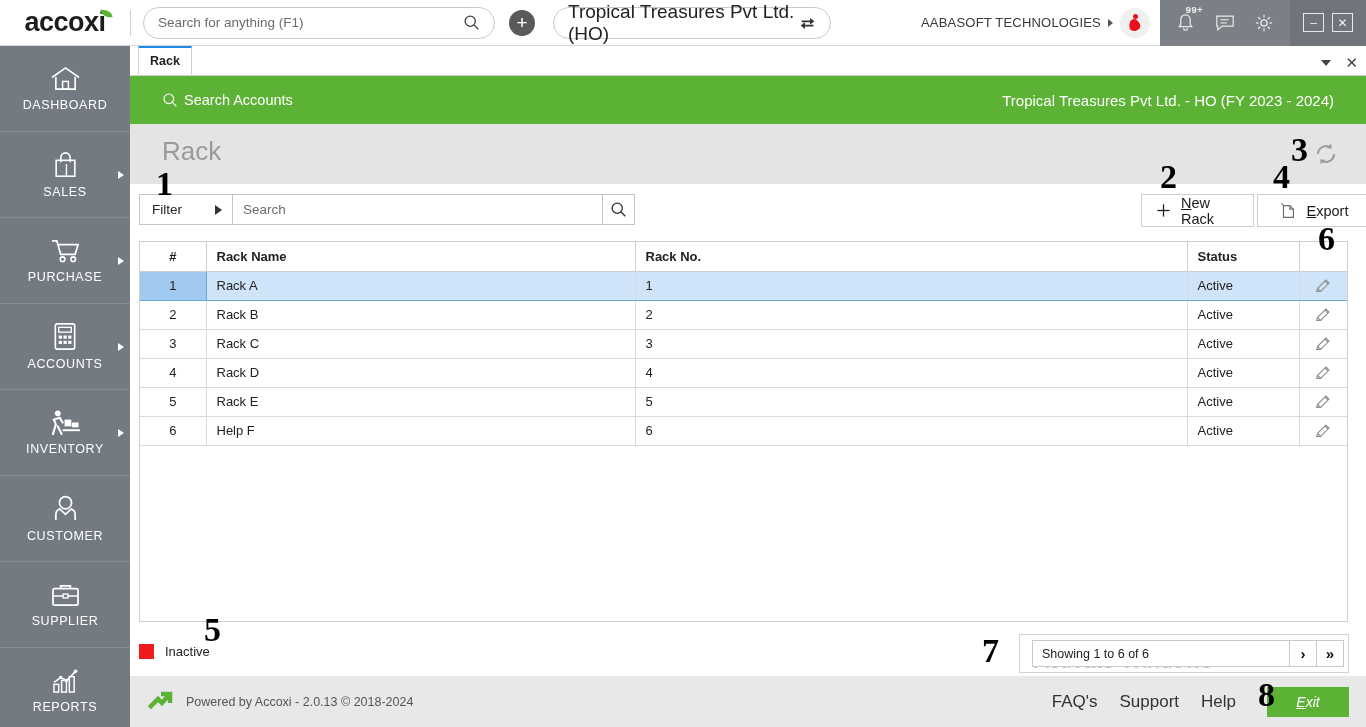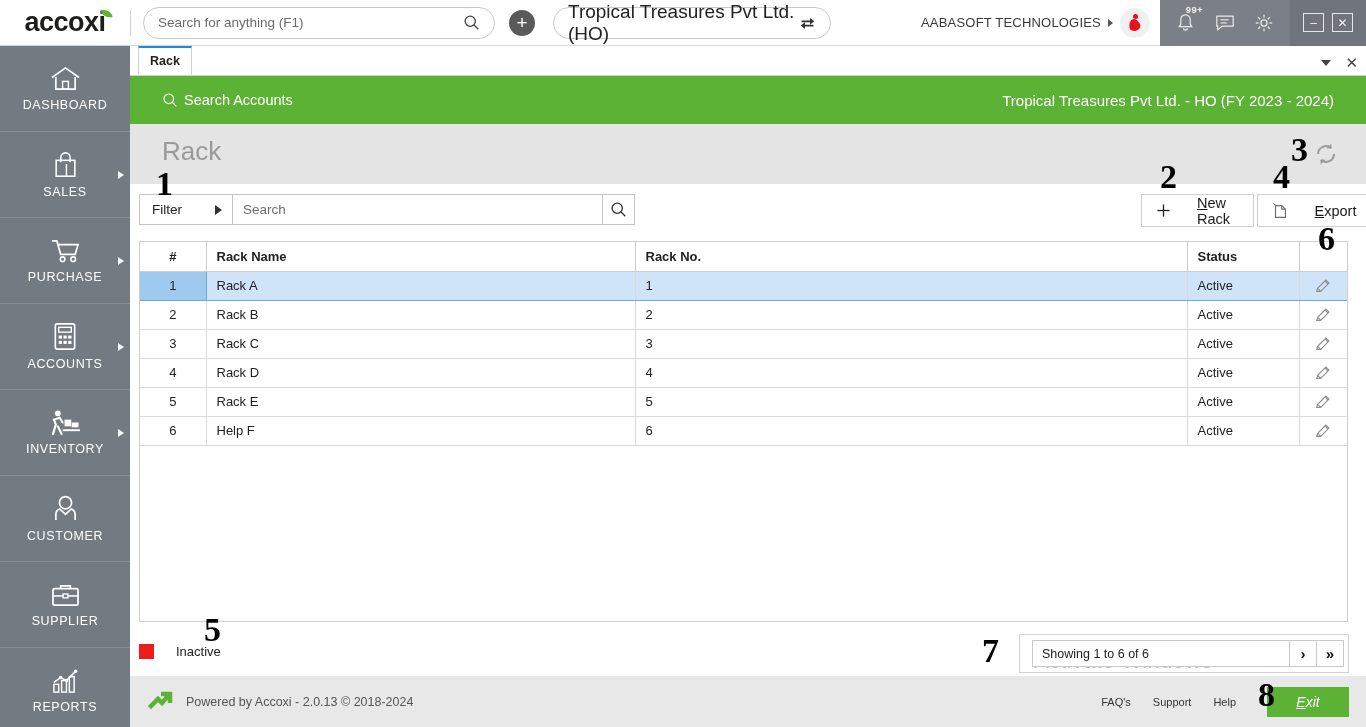--- a/index.html
+++ b/index.html
@@ -134,21 +134,21 @@
   }
   .filter-btn { width:92px; display:flex; align-items:center; justify-content:space-between; padding:0 10px 0 12px; font-size:13.5px; color:#222; }
   .filter-btn .tri { width:0;height:0;border-left:7px solid #333;border-top:5px solid transparent;border-bottom:5px solid transparent; }
   .srch-in { width:370px; border-left:1px solid #c4c4c4; display:flex; align-items:center; padding:0 10px; }
   .srch-in input { border:none;outline:none;width:100%;font-size:13.5px;color:#333;font-family:"Liberation Sans",sans-serif; }
   .srch-in input::placeholder { color:#6d6d6d; }
   .srch-go { width:32px; border-left:1px solid #c4c4c4; display:flex;align-items:center;justify-content:center; }
 
   .btn-outline {
     position:absolute; top:10px; height:33px; border:1px solid #cfcfcf; background:#fff;
-    display:flex; align-items:center; justify-content:center; gap:26px;
+    display:flex; align-items:center; justify-content:center; gap:10px;
     font-size:14.5px; color:#1a1a1a; padding:0 14px;
   }
   .btn-newrack { right:112px; width:113px; }
   .btn-export  { right:-4px;  width:113px; }
   .mn { text-decoration:underline; }
 
   
   .tablewrap { position:absolute; left:139px; top:241px; width:1209px; height:381px; border:1px solid #cfcfcf; background:#fff; }
   table { width:100%; border-collapse:collapse; table-layout:fixed; }
   thead th {
@@ -164,42 +164,42 @@
     height:29px; font-size:13px; color:#222;
     border-bottom:1px solid #dadada; border-right:1px solid #dadada; padding:0 10px;
   }
   tbody td.c-idx { text-align:center; padding:0; }
   tbody td.c-ed { border-right:none; text-align:center; padding:0; }
   tbody tr.sel td { background:#cfe4f8; }
   tbody tr.sel td.c-idx { background:#9fc9ee; border-right:1px solid #6aa8dd; }
   tbody tr.sel td { border-bottom:1px solid #6aa8dd; }
 
   
-  .legend { position:absolute; left:139px; top:644px; display:flex; align-items:center; gap:22px; }
+  .legend { position:absolute; left:139px; top:644px; display:flex; align-items:center; gap:11px; }
   .legend .sw { width:15px;height:15px;background:#ee1c1c; }
   .legend .lb { font-size:13px; color:#222; }
 
   .pager {
     position:absolute; right:22px; top:640px; height:27px; display:flex; align-items:stretch;
   }
   .pager .status { width:258px; border:1px solid #c9c9c9; background:#fff; display:flex; align-items:center; padding:0 9px; font-size:12.5px; color:#222; }
   .pager .pbtn { width:27px; border:1px solid #c9c9c9; border-left:none; background:#fff; display:flex; align-items:center; justify-content:center; font-size:15px; font-weight:bold; color:#111; }
   .pagerbox { position:absolute; right:17px; top:634px; width:330px; height:39px; border:1px solid #d2d2d2; }
 
   .watermark { position:absolute; right:140px; top:648px; text-align:center; color:#bdbdbd; pointer-events:none; }
   .wm1 { font-size:22px; letter-spacing:0.3px; }
   .wm2 { font-size:13px; margin-top:2px; }
 
   .footbar {
     position:absolute; left:130px; top:676px; width:1236px; height:51px;
     background:#e8e8e8; display:flex; align-items:center;
   }
   .f-logo { margin-left:18px; width:26px;height:26px; display:flex;align-items:center;justify-content:center; }
   .f-text { margin-left:12px; font-size:12.5px; color:#555; }
-  .f-links { position:absolute; right:130px; display:flex; gap:22px; font-size:11px; color:#333; }
+  .f-links { position:absolute; right:130px; display:flex; gap:22px; font-size:17px; color:#333; }
   .exit-btn {
     position:absolute; right:17px; width:82px; height:30px; background:#5CB235;
     color:#fff; font-size:14px; display:flex; align-items:center; justify-content:center;font-style:italic;
   }
 
   
   .anno {
     position:absolute; font-family:"Liberation Serif", serif; font-weight:bold;
     color:#000; font-size:34px; line-height:1; z-index:50;
   }

